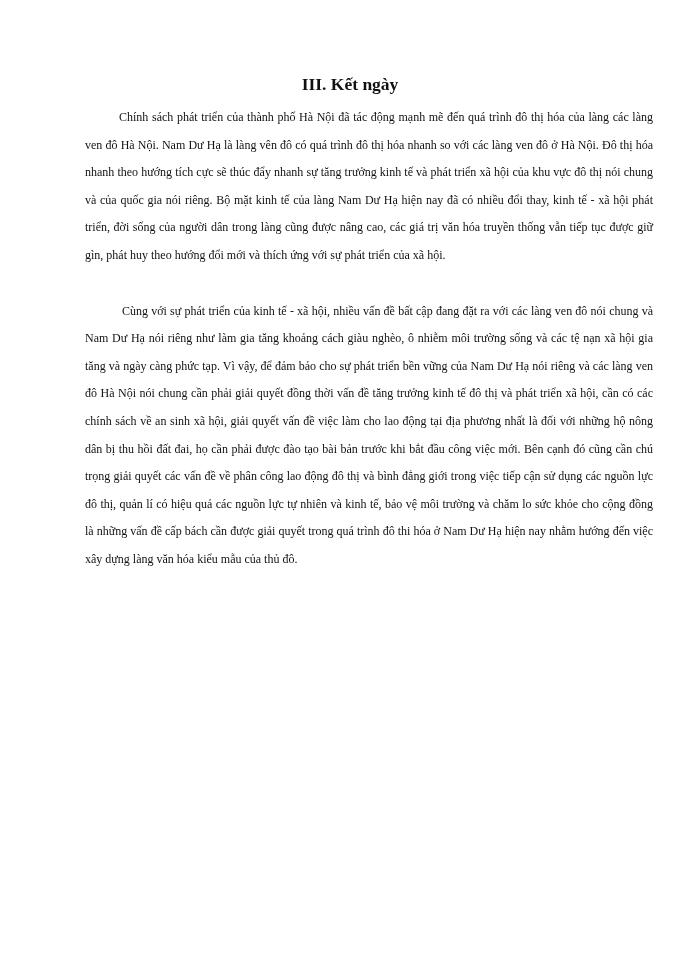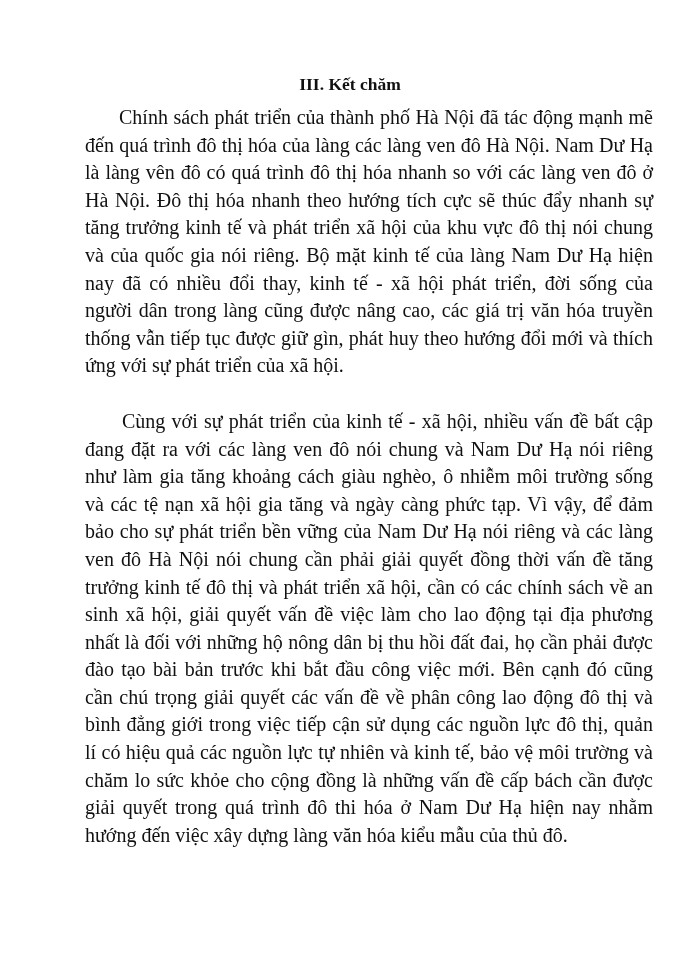--- a/index.html
+++ b/index.html
@@ -33,34 +33,34 @@
     margin: 0;
   }
   .body-text {
     position: absolute;
     left: 85px;
     width: 568px;
     top: 104px;
   }
   .para {
     margin: 0;
-    font-size: 20px;
+    font-size: 12px;
     line-height: 27.6px;
     text-align: justify;
     text-indent: 34px;
     word-spacing: 0px;
   }
   .para + .para {
     margin-top: 28px;
     text-indent: 37px;
   }
 </style>
 </head>
 <body>
 
 <div class="page">
-  <h3 class="title">III. Kết chăm</h3>
+  <h3 class="title">III. Kết ngày</h3>
 
   <div class="body-text">
     <p class="para">Chính sách phát triển của thành phố Hà Nội đã tác động mạnh mẽ đến quá trình đô thị hóa của làng các làng ven đô Hà Nội. Nam Dư Hạ là làng vên đô có quá trình đô thị hóa nhanh so với các làng ven đô ở Hà Nội. Đô thị hóa nhanh theo hướng tích cực sẽ thúc đẩy nhanh sự tăng trưởng kinh tế và phát triển xã hội của khu vực đô thị nói chung và của quốc gia nói riêng. Bộ mặt kinh tế của làng Nam Dư Hạ hiện nay đã có nhiều đổi thay, kinh tế - xã hội phát triển, đời sống của người dân trong làng cũng được nâng cao, các giá trị văn hóa truyền thống vẫn tiếp tục được giữ gìn, phát huy theo hướng đổi mới và thích ứng với sự phát triển của xã hội.</p>
     <p class="para">Cùng với sự phát triển của kinh tế - xã hội, nhiều vấn đề bất cập đang đặt ra với các làng ven đô nói chung và Nam Dư Hạ nói riêng như làm gia tăng khoảng cách giàu nghèo, ô nhiễm môi trường sống và các tệ nạn xã hội gia tăng và ngày càng phức tạp. Vì vậy, để đảm bảo cho sự phát triển bền vững của Nam Dư Hạ nói riêng và các làng ven đô Hà Nội nói chung cần phải giải quyết đồng thời vấn đề tăng trưởng kinh tế đô thị và phát triển xã hội, cần có các chính sách về an sinh xã hội, giải quyết vấn đề việc làm cho lao động tại địa phương nhất là đối với những hộ nông dân bị thu hồi đất đai, họ cần phải được đào tạo bài bản trước khi bắt đầu công việc mới. Bên cạnh đó cũng cần chú trọng giải quyết các vấn đề về phân công lao động đô thị và bình đẳng giới trong việc tiếp cận sử dụng các nguồn lực đô thị, quản lí có hiệu quả các nguồn lực tự nhiên và kinh tế, bảo vệ môi trường và chăm lo sức khỏe cho cộng đồng là những vấn đề cấp bách cần được giải quyết trong quá trình đô thi hóa ở Nam Dư Hạ hiện nay nhằm hướng đến việc xây dựng làng văn hóa kiểu mẫu của thủ đô.</p>
   </div>
 </div>
 
 </body></html>

